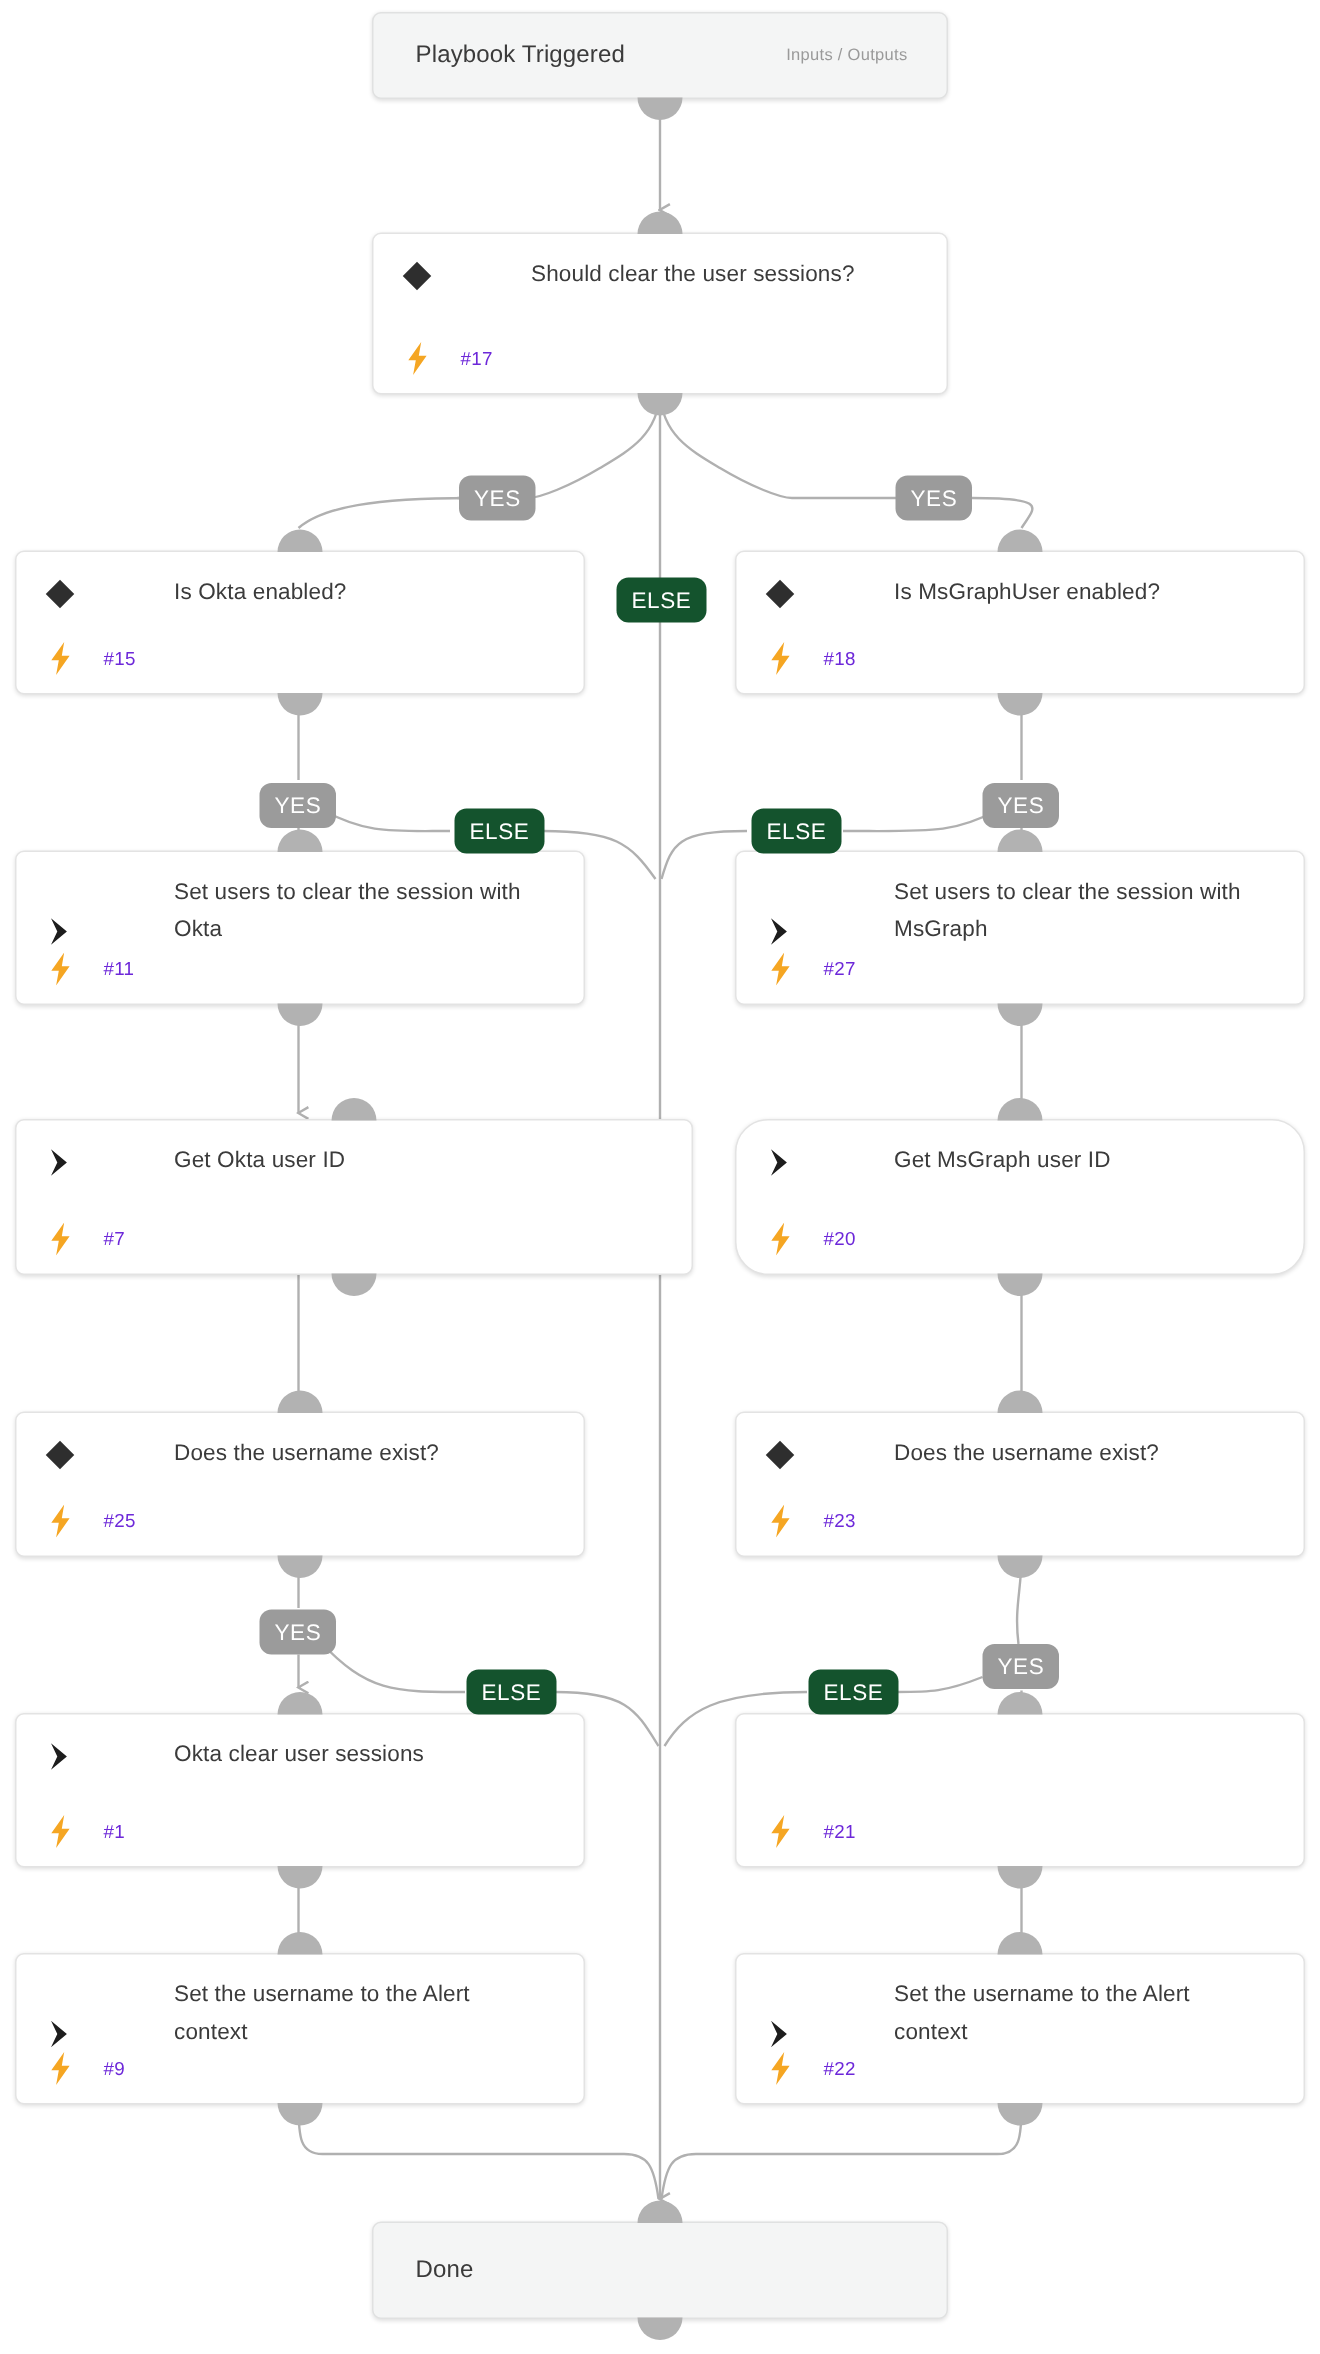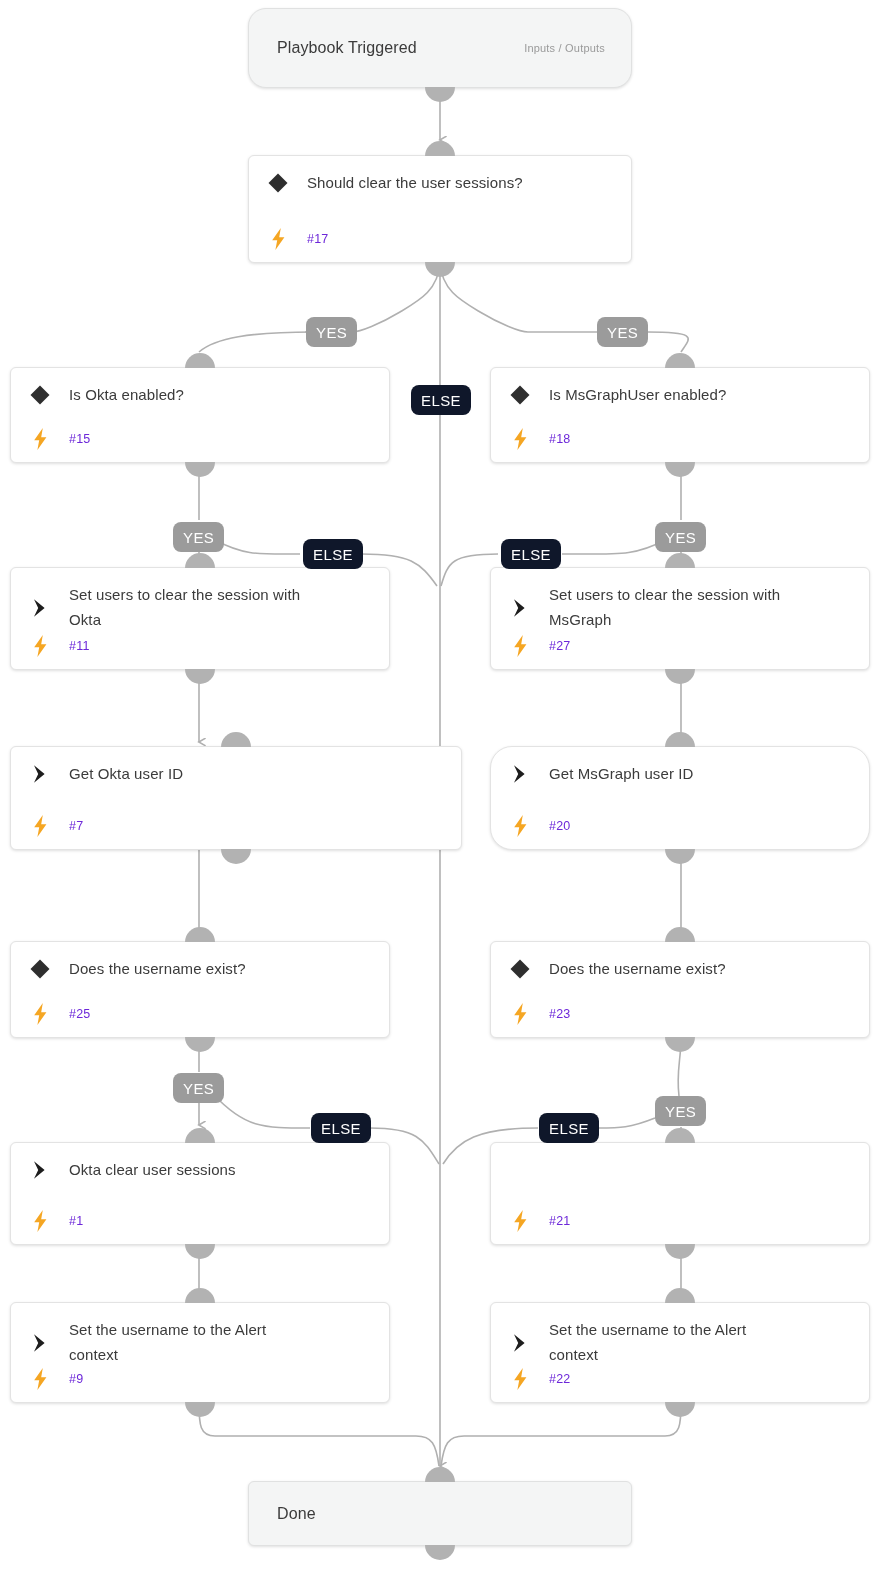--- a/index.html
+++ b/index.html
@@ -27,22 +27,23 @@
     border-radius: 6px;
     box-shadow: 0 1px 3px rgba(0,0,0,0.13);
     overflow: visible;
   }
   .node.terminal {
     background: #f4f5f5;
     border: 1px solid #e0e1e1;
   }
   .node-head {
     display: flex;
-    align-items: center;
+    align-items: flex-end;
     padding: 14px 16px 0 16px;
+    gap: 47px;
   }
   .node-icon {
     flex: 0 0 26px;
     width: 26px;
     height: 22px;
     display: flex;
     align-items: center;
     justify-content: center;
     margin-right: 16px;
     margin-top: 1px;
@@ -117,21 +118,21 @@
     justify-content: center;
     height: 30px;
     padding: 0 10px;
     border-radius: 8px;
     font-size: 15px;
     color: #ffffff;
     letter-spacing: 0.4px;
     z-index: 5;
   }
   .badge.yes { background: #9b9b9b; }
-  .badge.els { background: #0f172a; }
+  .badge.els { background: #14532d; }
   
   .diamond-icon { display:block; }
   .chevron-icon { display:block; }
   .bolt-icon { display:block; }
 </style>
 </head>
 <body>
 
 <div id="canvas">
 
@@ -184,21 +185,21 @@
       <path d="M199,1245 L199,1300" marker-end="url(#arw)"></path>
 
       <path d="M681,1245 L681,1300" marker-end="url(#arw)"></path>
 
       <path d="M199,1403 C199,1425 200,1436 215,1436 L416,1436 C432,1436 436,1444 439,1466"></path>
       <path d="M681,1403 C681,1425 680,1436 665,1436 L464,1436 C448,1436 444,1444 441,1466"></path>
       <path d="M440,586 L440,1466" marker-end="url(#arw)"></path>
     </g>
   </svg>
 
-  <div class="node terminal" style="left:248px; top:8px; width:384px; height:80px;border-radius:18px;">
+  <div class="node terminal" style="left:248px; top:8px; width:384px; height:58px;">
     <div class="port bottom"></div>
     <div class="terminal-inner">
       <span class="terminal-title">Playbook Triggered</span>
       <span class="terminal-sub">Inputs / Outputs</span>
     </div>
   </div>
 
   <div class="node" style="left:248px; top:155px; width:384px; height:108px;">
     <div class="port top"></div>
     <div class="port bottom"></div>

